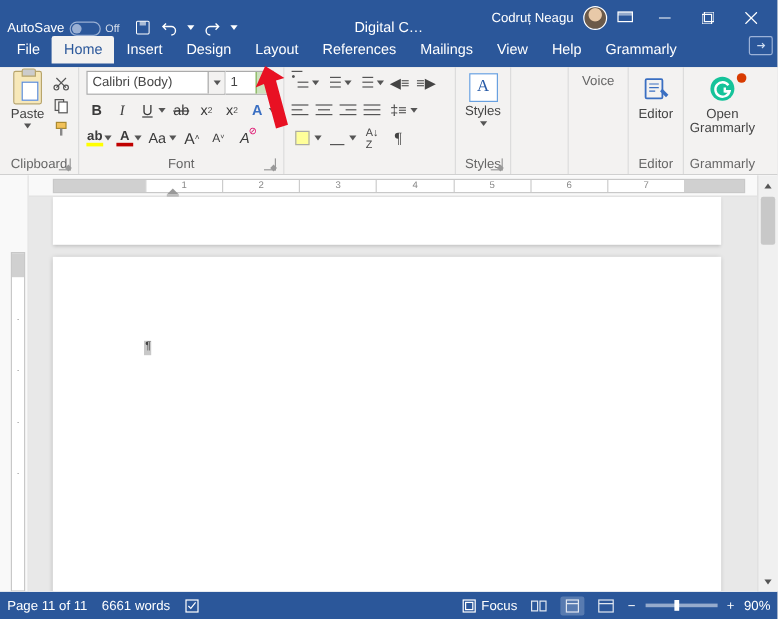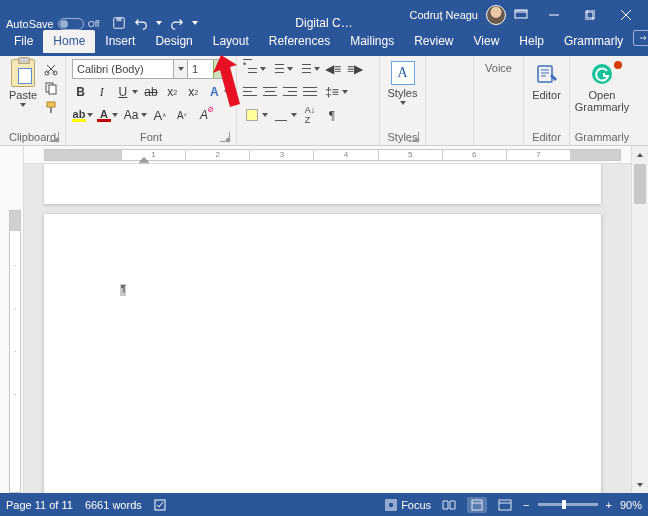--- a/index.html
+++ b/index.html
@@ -190,21 +190,20 @@
   </div>
 
   <div class="tabs">
     <div class="tab">File</div>
     <div class="tab active">Home</div>
     <div class="tab">Insert</div>
     <div class="tab">Design</div>
     <div class="tab">Layout</div>
     <div class="tab">References</div>
     <div class="tab">Mailings</div>
-    <div class="tab">Review</div>
     <div class="tab">View</div>
     <div class="tab">Help</div>
     <div class="tab">Grammarly</div>
     <div class="tabs-right">
       <div class="share-box">
           <svg viewBox="0 0 10 10">
             <path d="M2 5 L8 5 M6 3 L8 5 L6 7" stroke-width="1"></path>
           </svg>
         </div>
 

